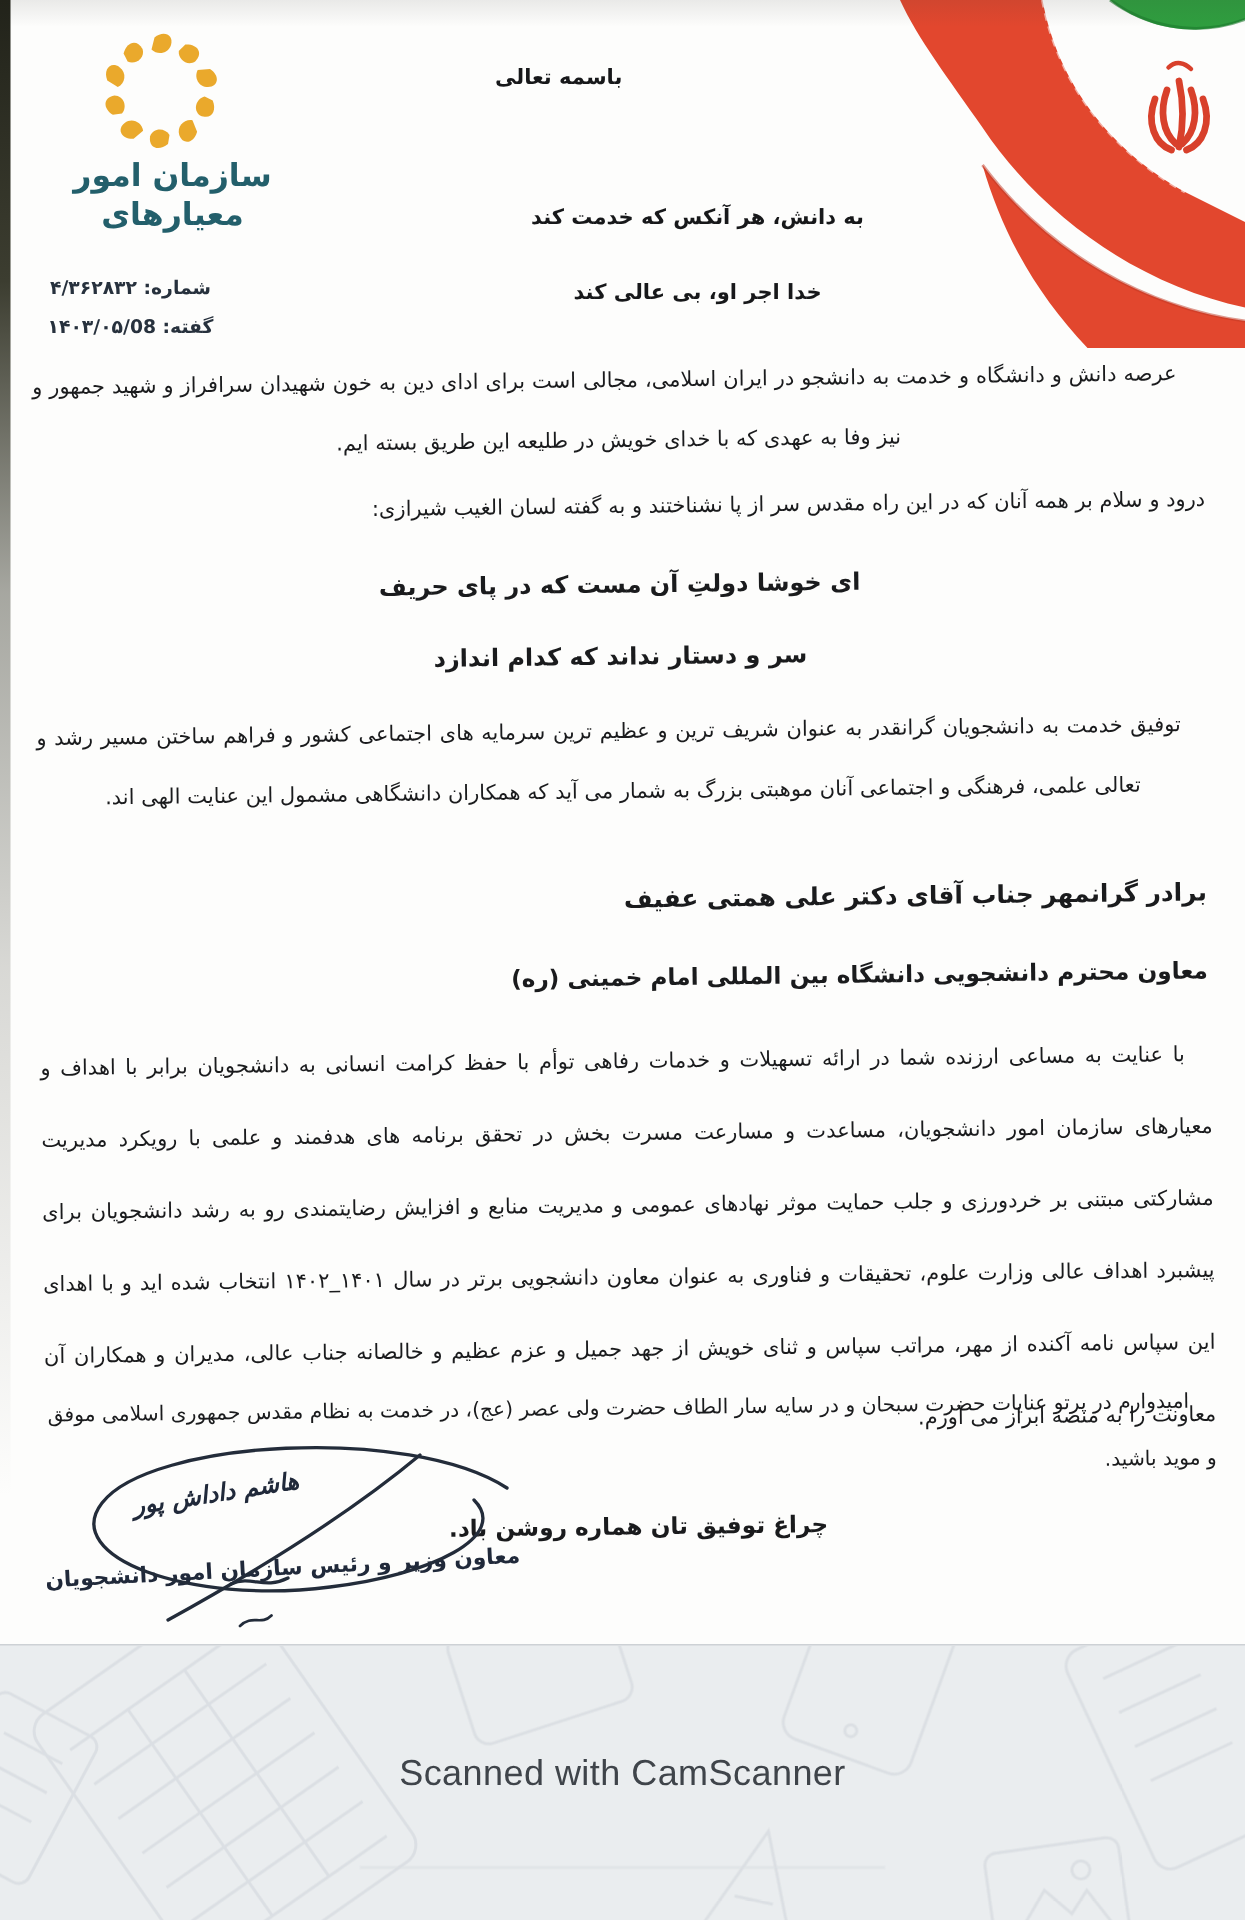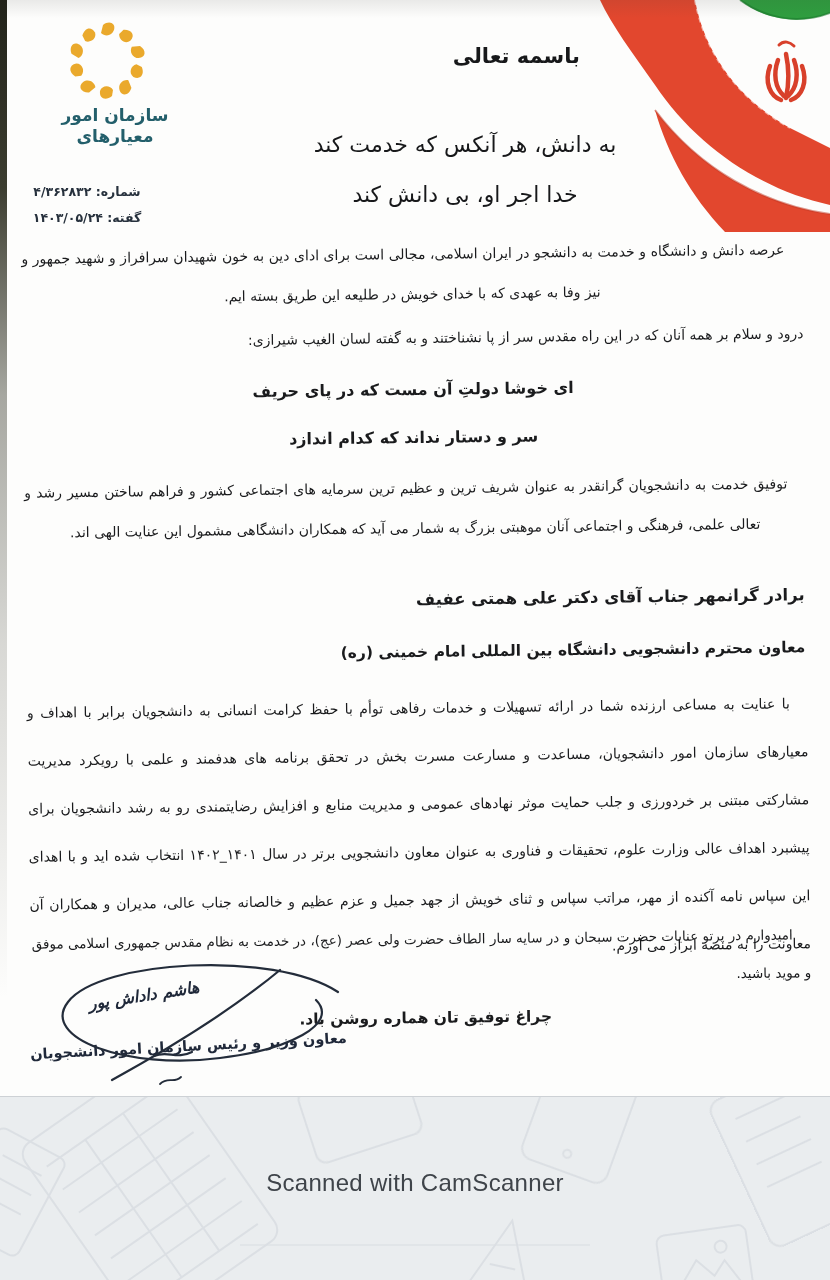--- a/index.html
+++ b/index.html
@@ -17,35 +17,35 @@
     pointer-events:none;z-index:9;
   }
   .scan-edge{
     position:absolute;left:0;top:0;width:7px;height:1040px;z-index:10;
     background:linear-gradient(180deg,#22231a 0%,#3c3d30 18%,rgba(95,96,85,.55) 38%,rgba(120,120,110,.28) 62%,rgba(120,120,110,0) 96%);
   }
   .flag{position:absolute;top:0;left:auto;right:0;width:240px;height:232px;z-index:1;}
   .logo{position:absolute;top:20px;right:auto;left:66px;width:82px;height:82px;}
   .org-name{
     position:absolute;top:105px;left:22px;width:186px;text-align:center;
-    color:#235f6b;font-weight:bold;font-size:17px;line-height:1.22;letter-spacing:.5px;
+    color:#235f6b;font-weight:bold;font-size:21px;line-height:1.22;letter-spacing:.5px;
   }
   .meta-line{
     position:absolute;left:22px;width:130px;text-align:center;
     font-size:12.5px;font-weight:bold;color:#27313d;direction:rtl;
   }
   .meta-number{top:184px;}
   .meta-date{top:210px;}
   .bismillah{
-    position:absolute;top:44px;left:330px;width:250px;text-align:right;
-    font-size:21px;font-weight:bold;color:#17181a;
+    position:absolute;top:44px;left:330px;width:250px;text-align:left;
+    font-size:14px;font-weight:bold;color:#17181a;
   }
   .motto{
     position:absolute;top:120px;left:295px;width:340px;text-align:center;
-    font-size:22px;font-weight:normal;line-height:50px;color:#17181a;
+    font-size:14px;font-weight:bold;line-height:50px;color:#17181a;
   }
   .body-rot{position:absolute;inset:0;transform:rotate(-0.7deg);z-index:2;}
   .para,.single,.addr-name,.addr-title,.closing{
     position:absolute;margin:0;font-size:14px;line-height:40px;color:#1a1b1d;
   }
   .para{left:25px;right:24px;text-align:justify;text-indent:18px;}
   .p1{top:234px;text-align-last:center;}
   .p2{top:318px;text-align:right;text-indent:0;}
   .p3{top:468px;text-align-last:center;}
   .couplet{
@@ -140,28 +140,28 @@
     <div>سازمان امور</div>
     <div>معیارهای</div>
   </div>
 
   <div class="meta-line meta-number">
     <span>شماره:</span>
     <span>۴/۳۶۲۸۳۲</span>
   </div>
   <div class="meta-line meta-date">
     <span>گفته:</span>
-    <span>۱۴۰۳/۰۵/۲۴</span>
+    <span>۱۴۰۳/۰۵/08</span>
   </div>
 
   <div class="bismillah">باسمه تعالی</div>
 
   <div class="motto">
     <div>به دانش، هر آنکس که خدمت کند</div>
-    <div>خدا اجر او، بی دانش کند</div>
+    <div>خدا اجر او، بی عالی کند</div>
   </div>
 
   <div class="body-rot">
     <p class="para p1">عرصه دانش و دانشگاه و خدمت به دانشجو در ایران اسلامی، مجالی است برای ادای دین به خون شهیدان سرافراز و شهید جمهور و نیز وفا به عهدی که با خدای خویش در طلیعه این طریق بسته ایم.</p>
     <p class="single para p2">درود و سلام بر همه آنان که در این راه مقدس سر از پا نشناختند و به گفته لسان الغیب شیرازی:</p>
     <div class="couplet">
       <div>ای خوشا دولتِ آن مست که در پای حریف</div>
       <div class="c2">سر و دستار نداند که کدام اندازد</div>
     </div>
     <p class="para p3">توفیق خدمت به دانشجویان گرانقدر به عنوان شریف ترین و عظیم ترین سرمایه های اجتماعی کشور و فراهم ساختن مسیر رشد و تعالی علمی، فرهنگی و اجتماعی آنان موهبتی بزرگ به شمار می آید که همکاران دانشگاهی مشمول این عنایت الهی اند.</p>

